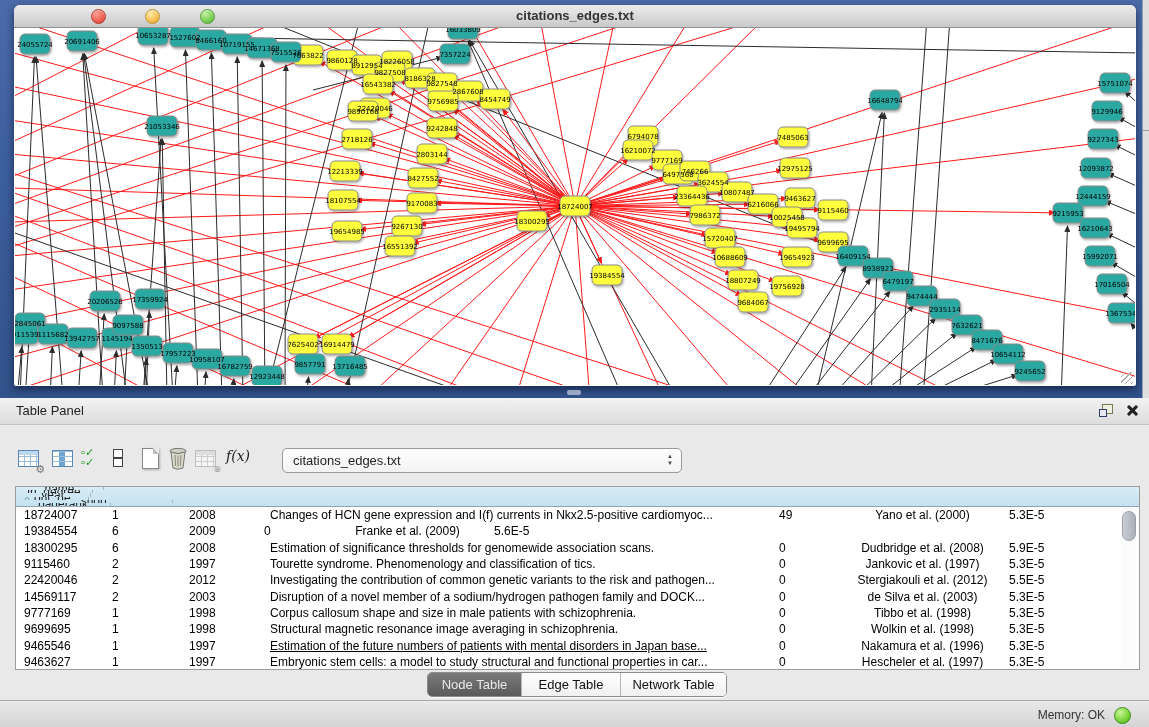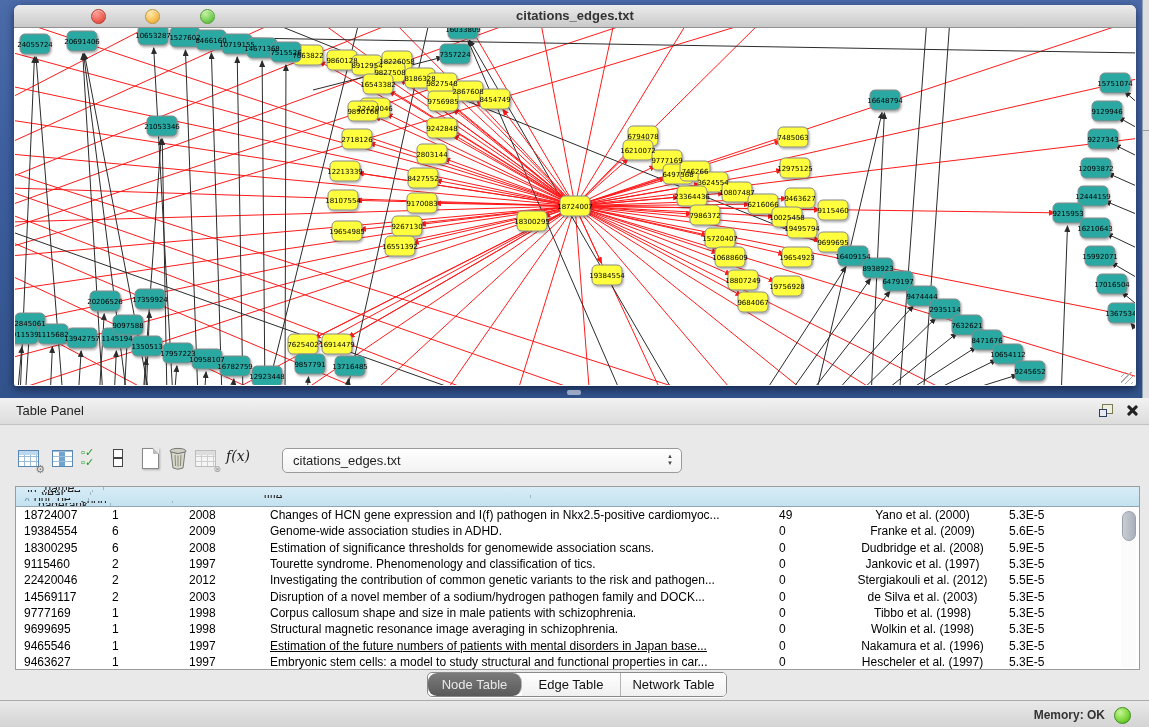--- a/index.html
+++ b/index.html
@@ -82,26 +82,26 @@
   .td.title-col{padding-left:14px;}
   .vscroll{position:absolute;right:3px;top:21px;width:15px;height:160px;background:#fbfbfb;}
   .vscroll .thumb{position:absolute;left:1px;top:3px;width:12px;height:28px;border-radius:7px;
                   background:linear-gradient(90deg,#c9cdd4,#aab0ba);border:1px solid #99a0ab;}
 
   .tabbar{position:absolute;left:427px;top:274px;height:23px;display:flex;border:1px solid #8a8a8a;
           border-radius:5px;overflow:hidden;background:#fff;box-shadow:0 1px 0 rgba(255,255,255,.8);}
   .tab{font-size:13px;display:flex;align-items:center;justify-content:center;color:#111;
        border-right:1px solid #b5b5b5;background:linear-gradient(180deg,#ffffff,#f0f0f0);}
   .tab:last-child{border-right:none;}
-  .tab.sel{background:linear-gradient(180deg,#7b7b7b,#5a5a5a);color:#e9e9e9;border-radius:9px;}
+  .tab.sel{background:linear-gradient(180deg,#7b7b7b,#5a5a5a);color:#e9e9e9;}
 
   
   .statusbar{position:absolute;left:0;top:700px;width:1149px;height:27px;
              background:linear-gradient(180deg,#e9e9e9,#d3d3d3);border-top:1px solid #aaa;}
-  .mem-label{position:absolute;right:44px;top:7px;font-size:12px;color:#333;font-weight:bold;}
+  .mem-label{position:absolute;right:44px;top:7px;font-size:12px;color:#333;}
   .mem-dot{position:absolute;right:18px;top:6px;width:15px;height:15px;border-radius:50%;
            background:radial-gradient(circle at 35% 30%,#c7f59a,#78d435 60%,#4da21d);border:1px solid #3e8f1f;}
 </style>
 </head>
 <body>
 
 <div class="desktop">
   <div class="net-window">
     <div class="titlebar">
       <span class="tl red"></span>
@@ -541,49 +541,45 @@
     <div class="thead" id="thead">
         <div class="th" style="width: 88px;">
           <span>name</span>
         </div>
         <div class="th" style="width: 77px;">
           <span>in_degree</span>
         </div>
         <div class="th" style="width: 75px;">
           <span>year</span>
         </div>
-        <div class="th" style="width: 515px;">
-          <span>title</span>
-        </div>
         <div class="th" style="width: 73px;">
           <span class="sort">△</span>
           <span>out_de...</span>
         </div>
         <div class="th" style="width: 157px;">
           <span>short</span>
         </div>
         <div class="th" style="width: 95px;">
           <span>pagerank</span>
         </div>
       </div>
     <div class="tbody" id="tbody">
         <div class="tr">
           <div class="td" style="width: 88px;">18724007</div>
           <div class="td" style="width: 77px;">1</div>
           <div class="td" style="width: 75px;">2008</div>
-          <div class="td title-col" style="width: 515px;">Changes of HCN gene expression and I(f) pathogen in Nkx2.5-positive cardiomyoc...</div>
+          <div class="td title-col" style="width: 515px;">Changes of HCN gene expression and I(f) currents in Nkx2.5-positive cardiomyoc...</div>
           <div class="td" style="width: 73px;">49</div>
           <div class="td center" style="width: 157px;">Yano et al. (2000)</div>
           <div class="td" style="width: 95px;">5.3E-5</div>
         </div>
         <div class="tr">
           <div class="td" style="width: 88px;">19384554</div>
           <div class="td" style="width: 77px;">6</div>
           <div class="td" style="width: 75px;">2009</div>
-          <div class="td title-col" style="width: 515px;">Genome-wide association studies in ADHD.</div>
           <div class="td" style="width: 73px;">0</div>
           <div class="td center" style="width: 157px;">Franke et al. (2009)</div>
           <div class="td" style="width: 95px;">5.6E-5</div>
         </div>
         <div class="tr">
           <div class="td" style="width: 88px;">18300295</div>
           <div class="td" style="width: 77px;">6</div>
           <div class="td" style="width: 75px;">2008</div>
           <div class="td title-col" style="width: 515px;">Estimation of significance thresholds for genomewide association scans.</div>
           <div class="td" style="width: 73px;">0</div>

